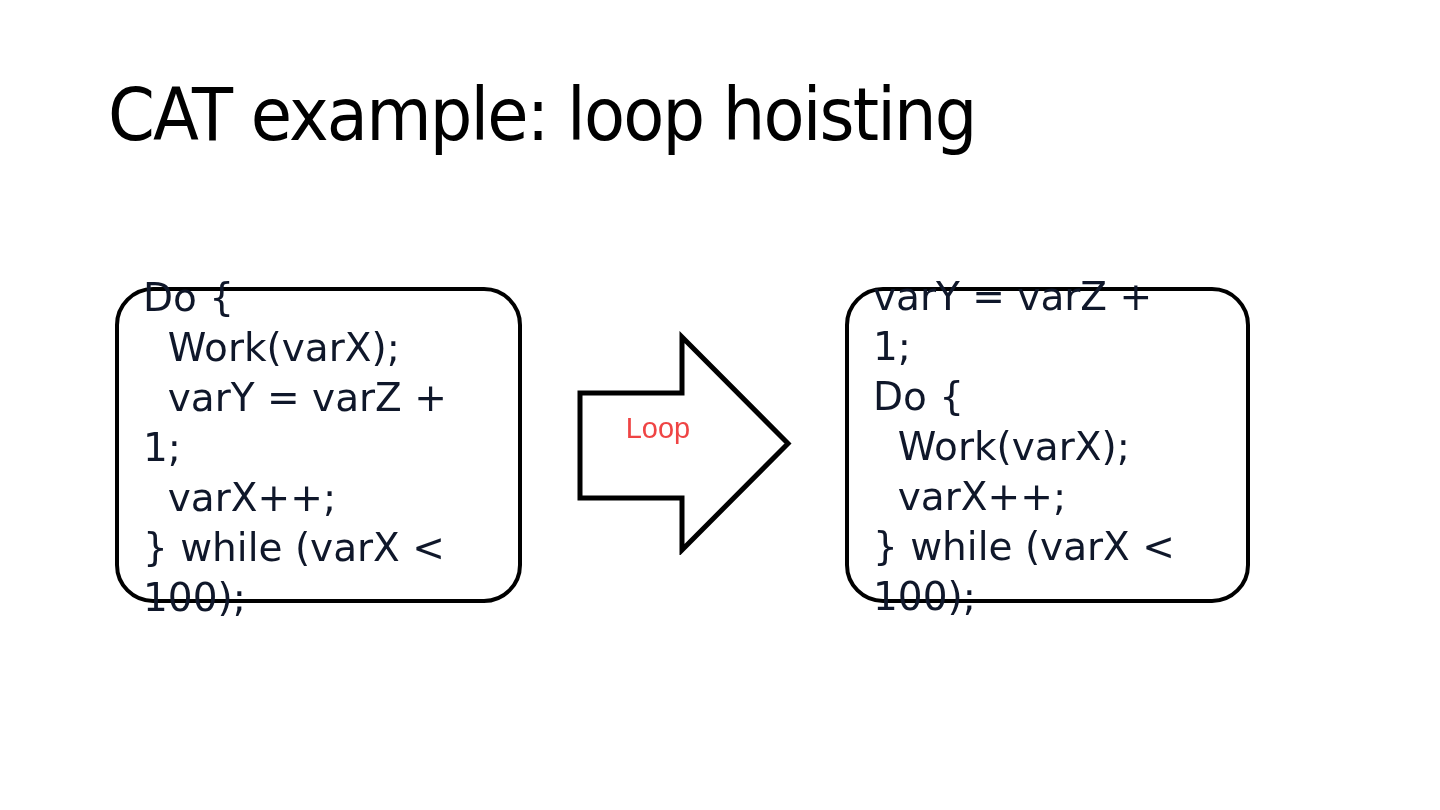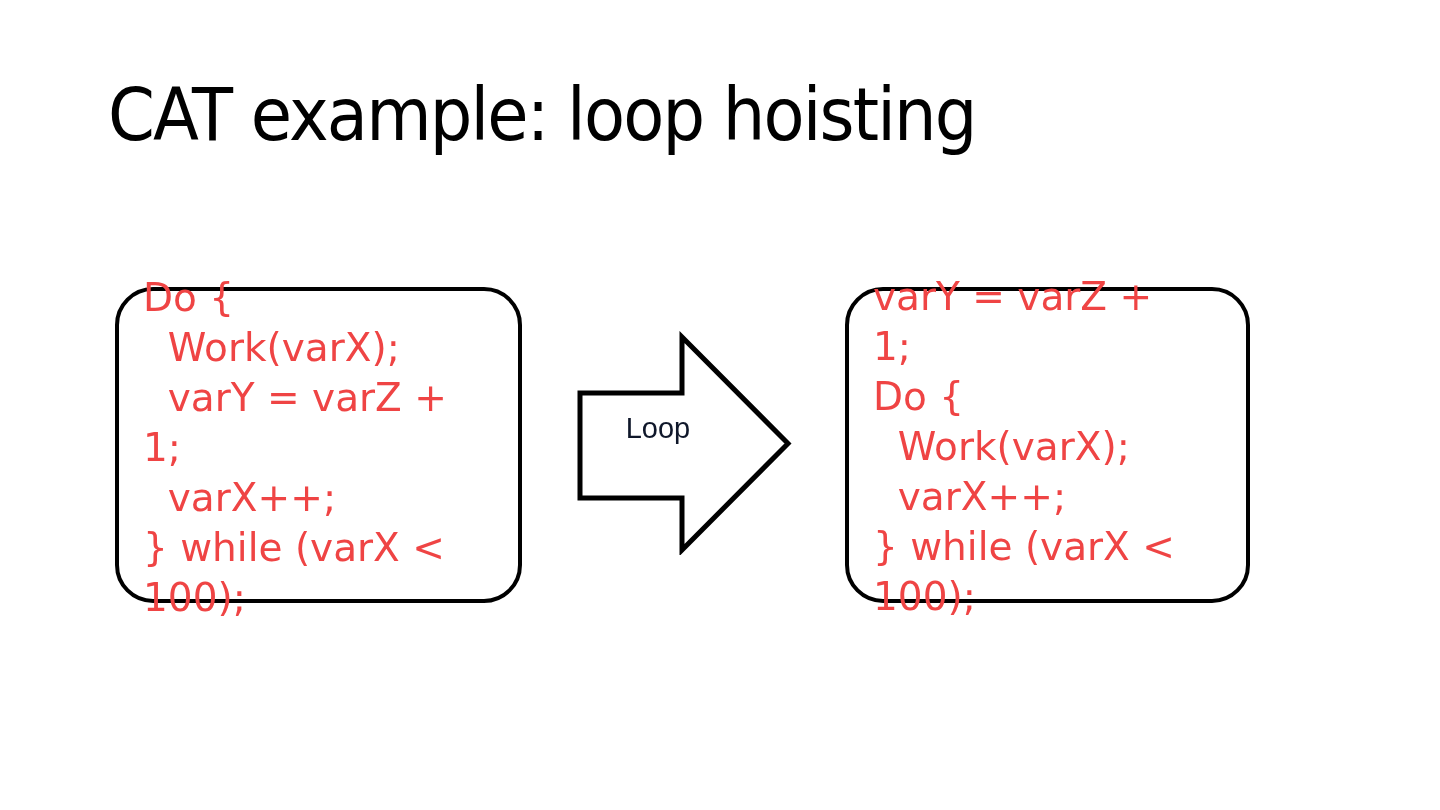--- a/index.html
+++ b/index.html
@@ -42,42 +42,42 @@
     border-radius: 38px;
     background: transparent;
   }
   .codebox.before { left: 115px; top: 287px; }
   .codebox.after  { left: 845px; top: 287px; width: 405px; }
   .codetext {
     position: absolute;
     font-size: 39px;
     line-height: 50px;
     white-space: pre;
-    color: #ef4444;
+    color: #0f172a;
   }
   .codetext.before-text { left: 143px; top: 273px; }
   .codetext.after-text  { left: 873px; top: 272px; }
   .codeline { white-space: pre; }
   .arrow-svg {
     position: absolute;
     left: 575px;
     top: 331px;
     width: 219px;
     height: 224px;
   }
   .arrow-label {
     position: absolute;
     left: 578px;
     top: 407px;
     width: 160px;
     text-align: center;
     font-family: "Liberation Sans", sans-serif;
     font-size: 29px;
     line-height: 42px;
-    color: #0f172a;
+    color: #ef4444;
   }
 </style>
 </head>
 <body>
 
 <div class="slide">
 
   <h1 class="title">CAT example: loop hoisting</h1>
 
   <div class="codebox before"></div>

